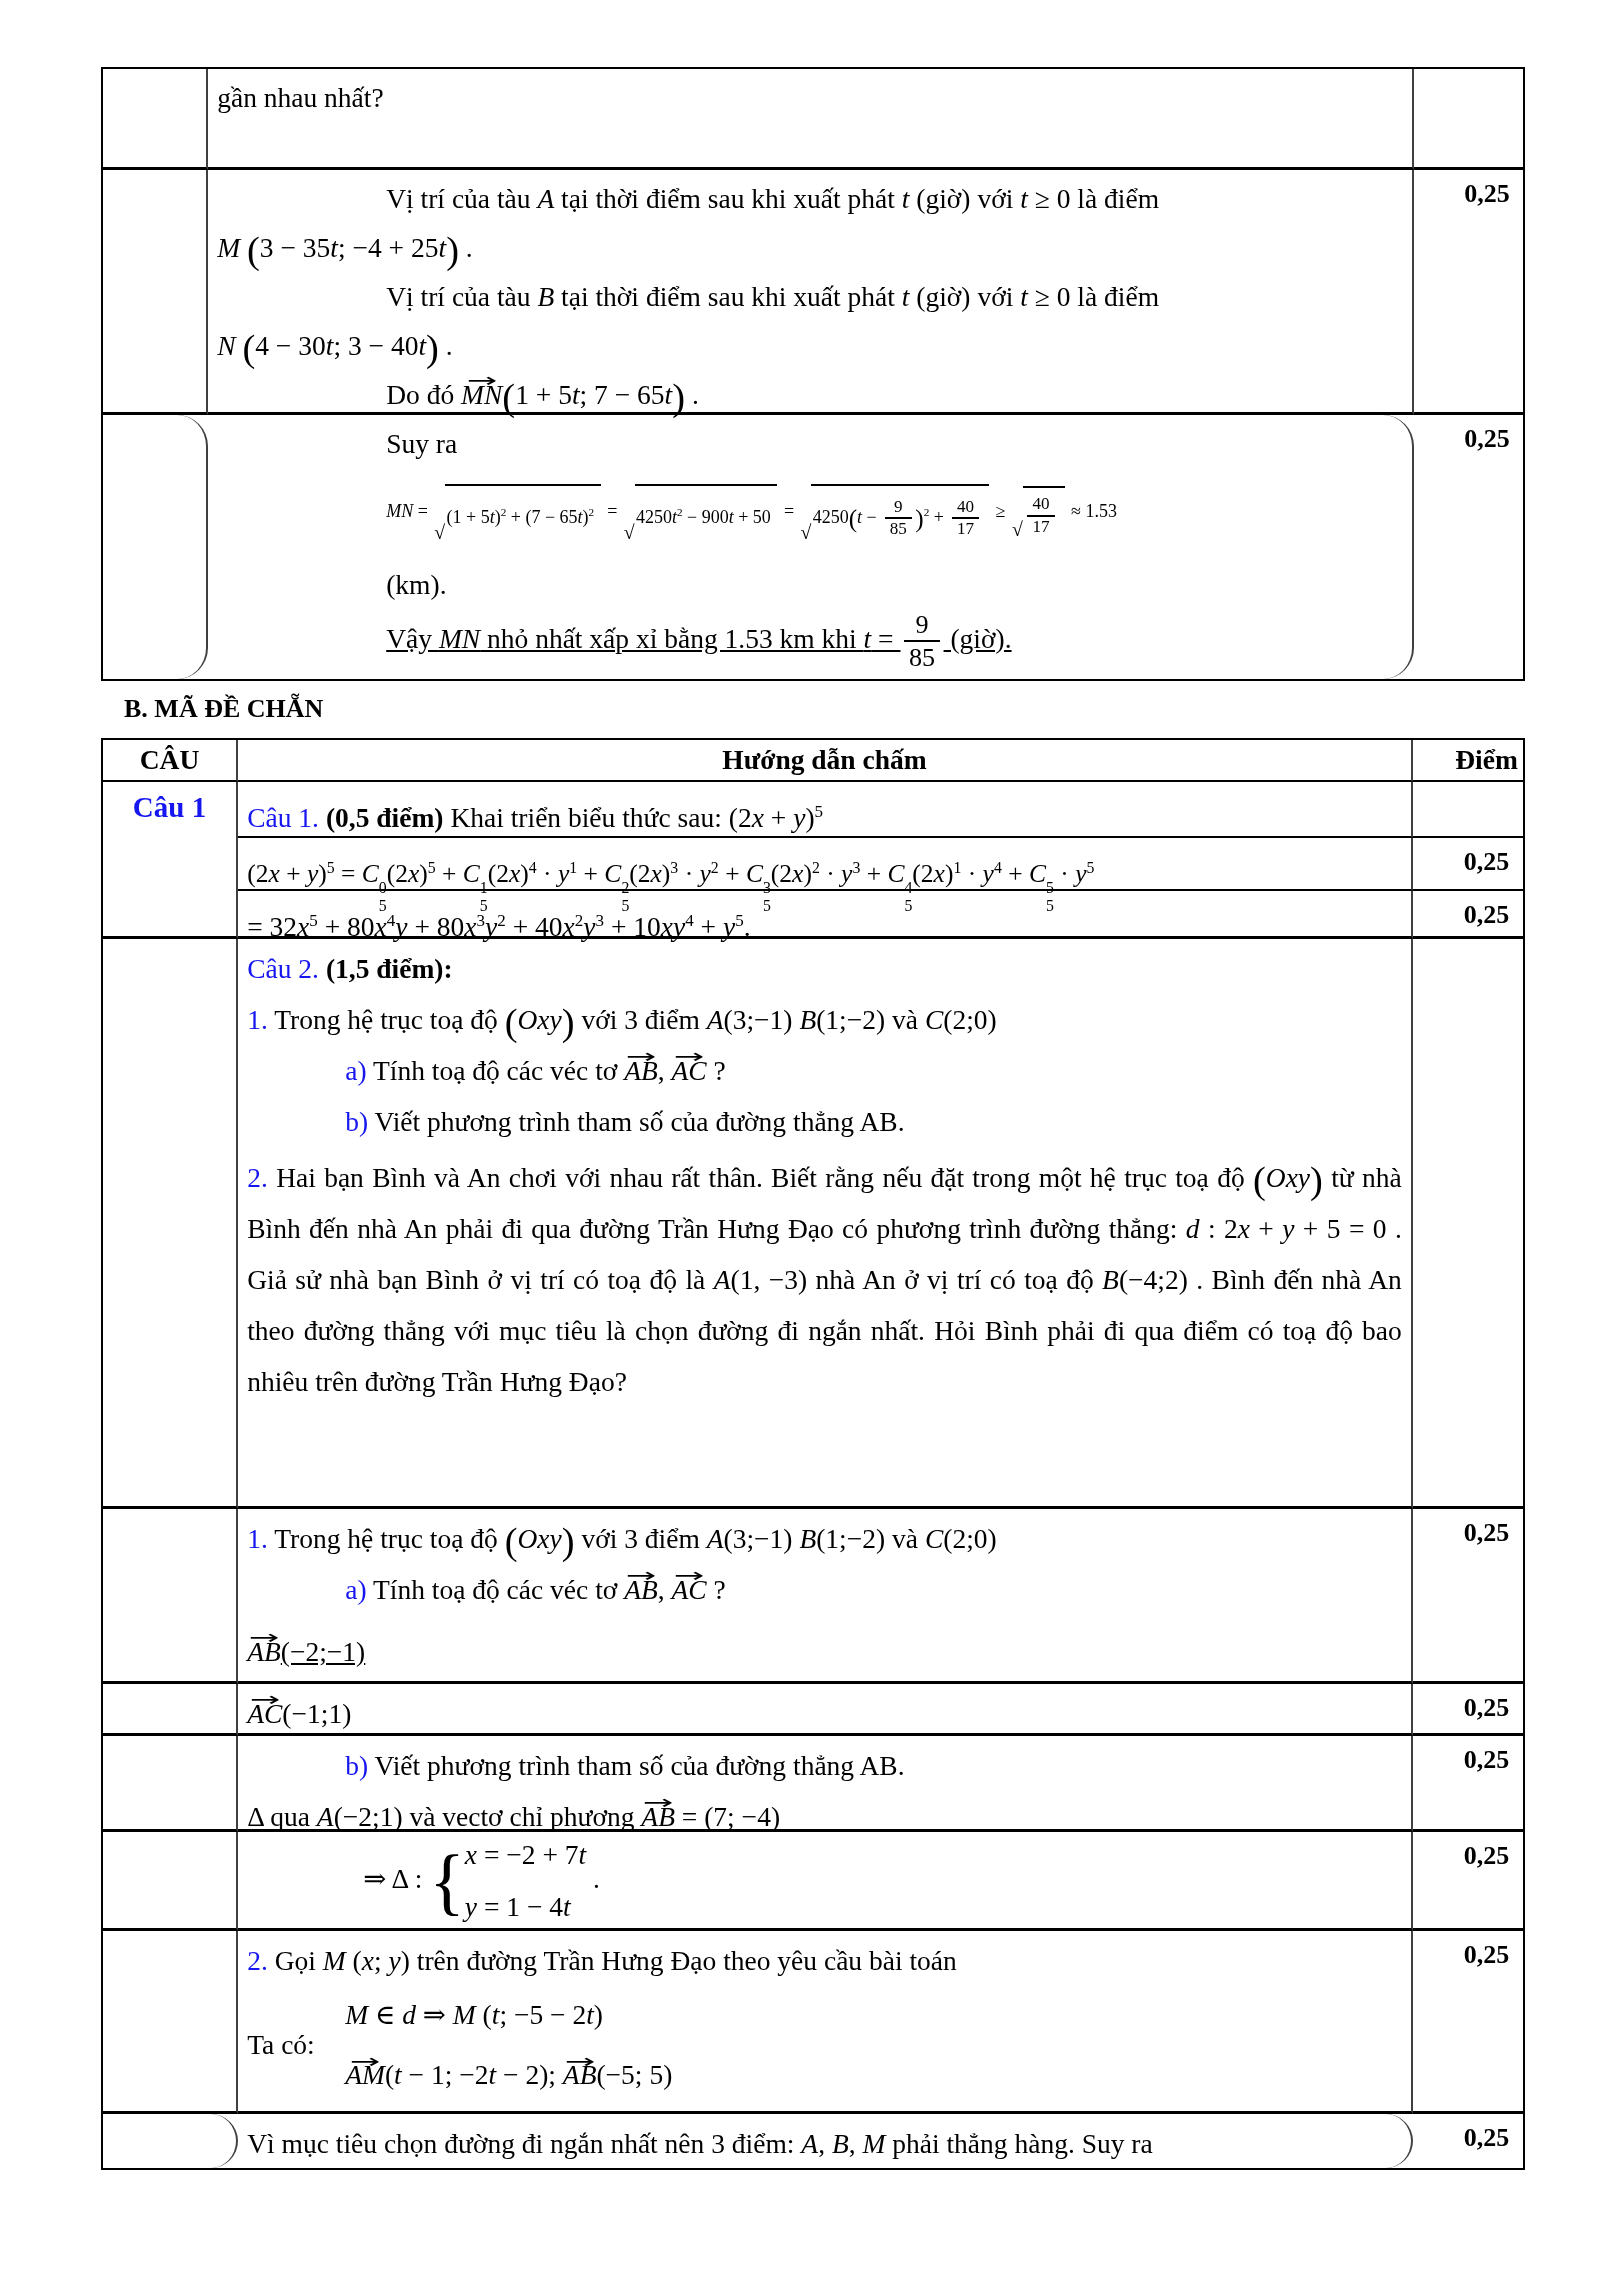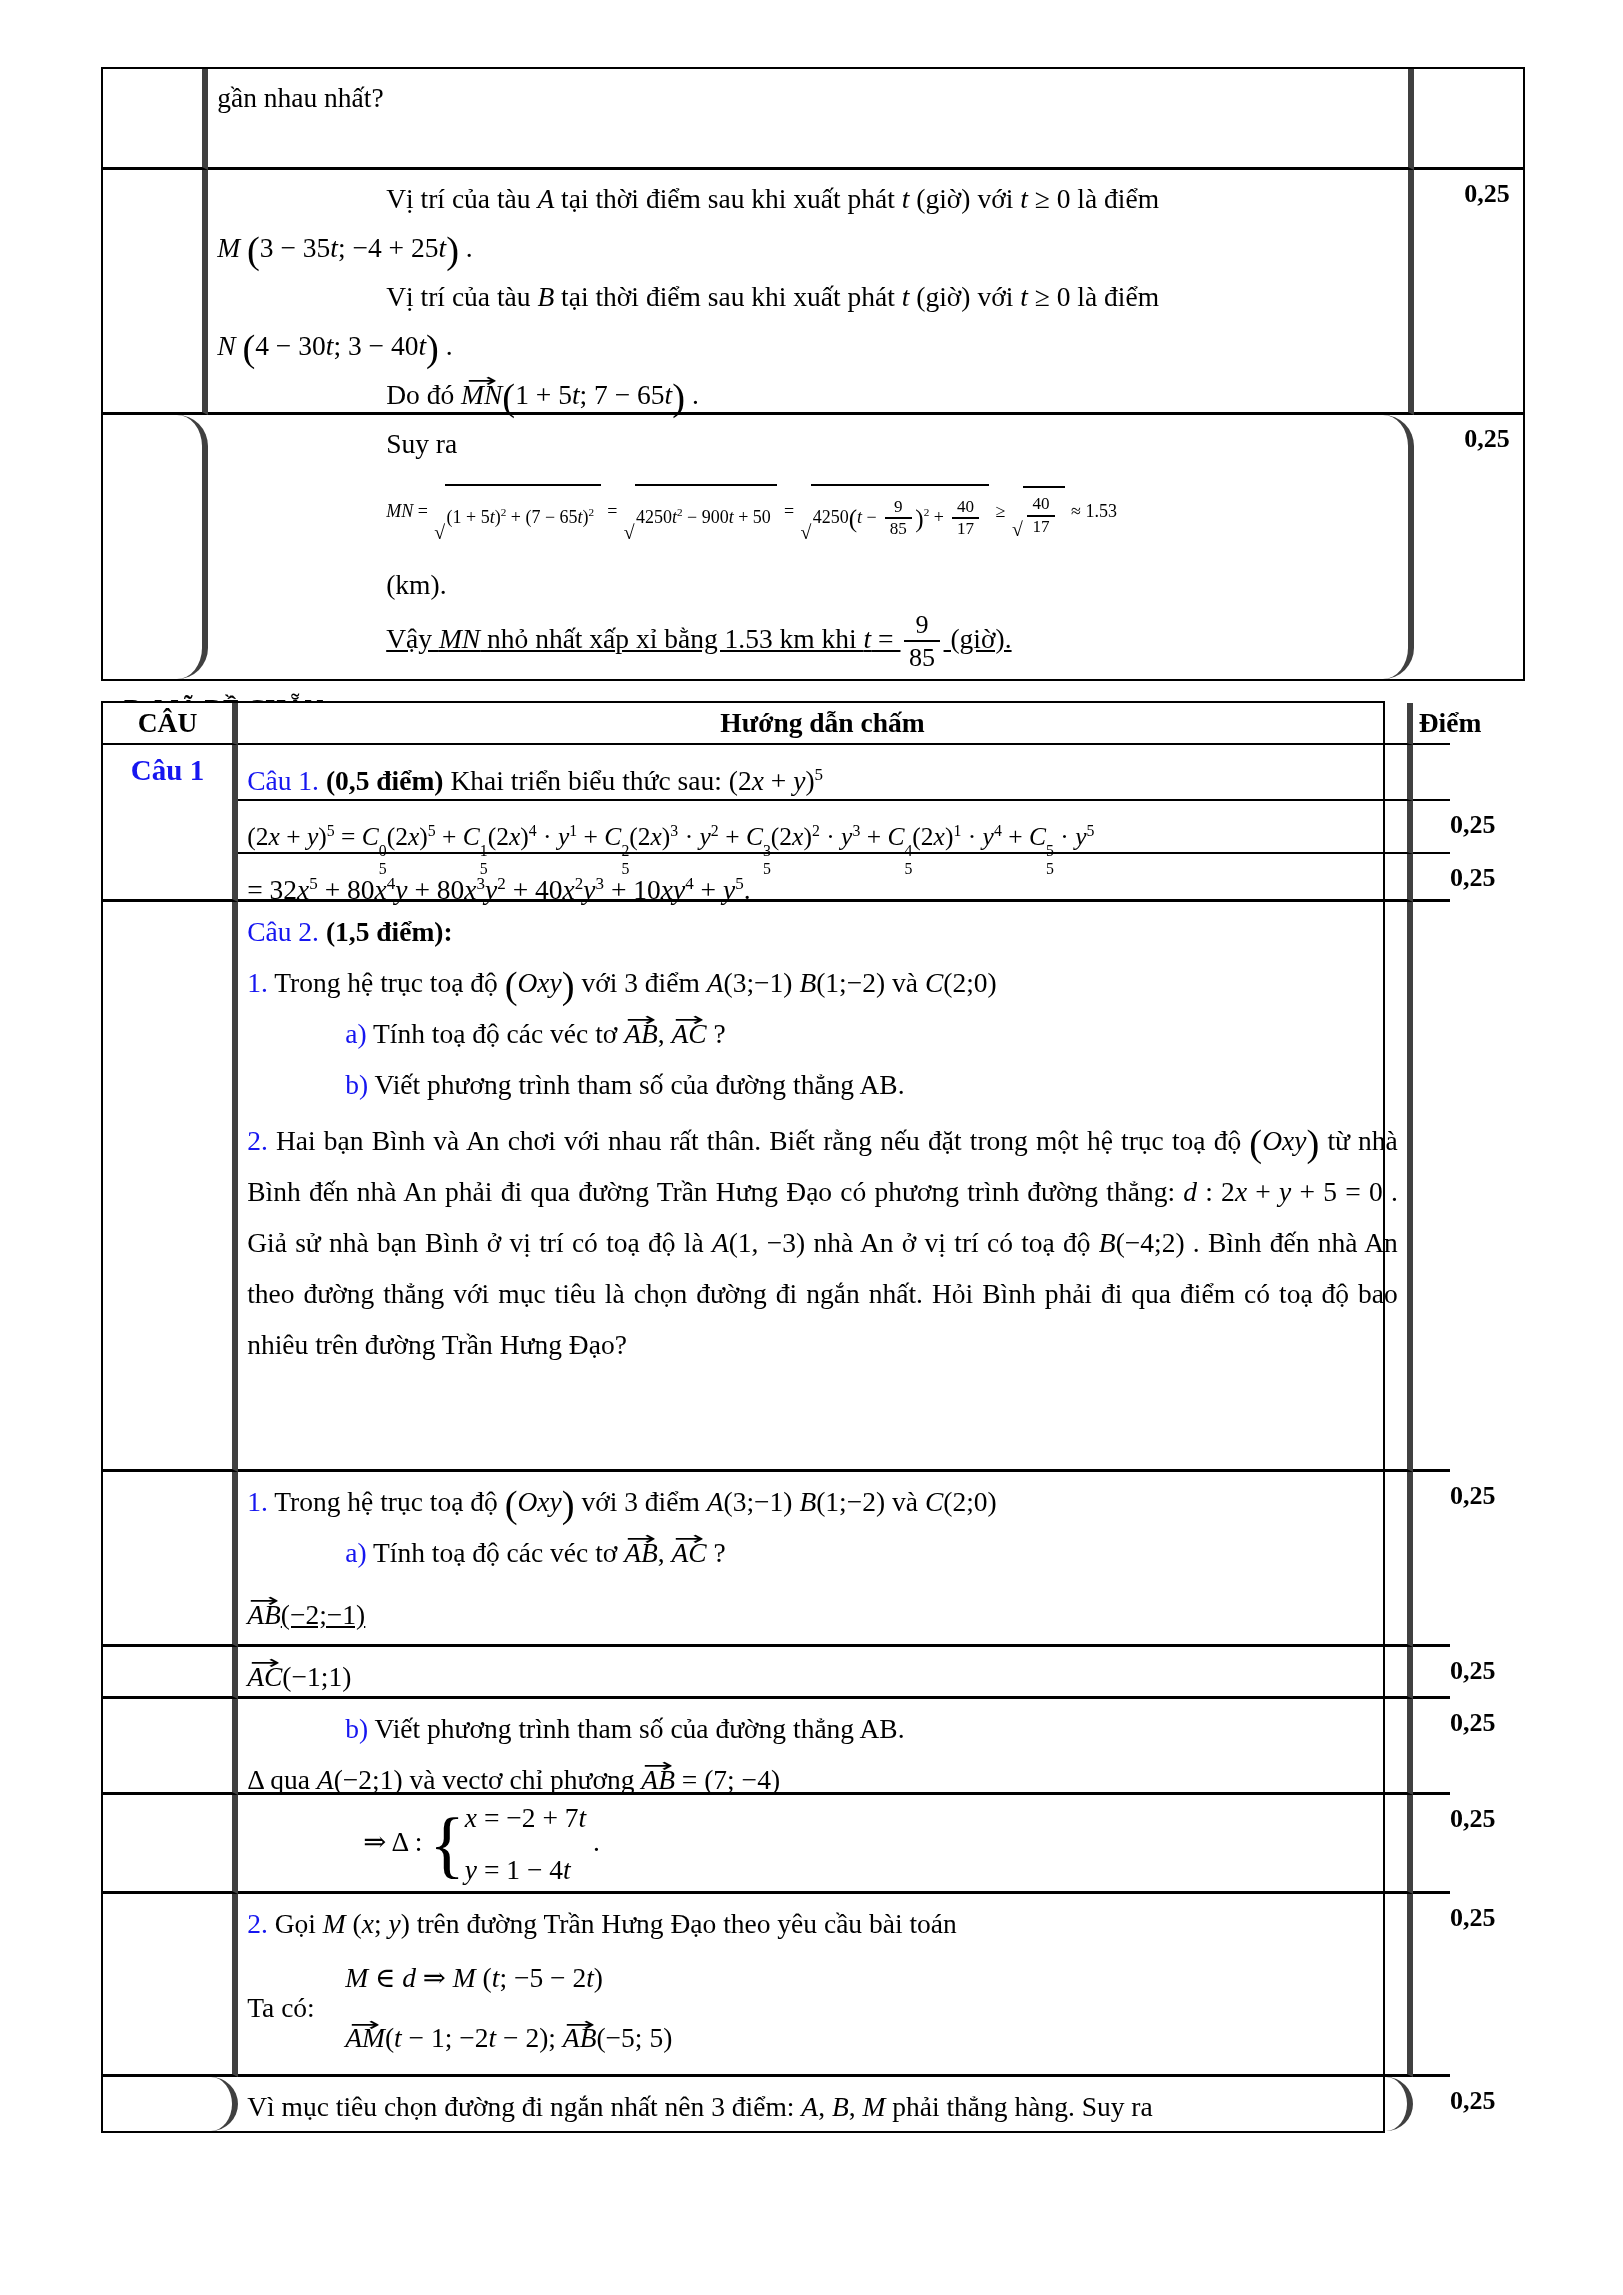--- a/index.html
+++ b/index.html
@@ -19,26 +19,26 @@
     border:2.6px solid #000;
     background:#fff;
     box-sizing:border-box;
   }
   .tbl-top{
     left:101px;top:67px;width:1424px;height:614px;
     grid-template-columns:105px 1206px 1fr;
     grid-template-rows:101px 245px 1fr;
   }
   .tbl-main{
-    left:101px;top:701px;width:1284px;height:1432px;
+    left:101px;top:738px;width:1424px;height:1432px;
     grid-template-columns:135px 1175px 1fr;
     grid-template-rows:42px 56px 53px 48px 570px 175px 52px 96px 99px 183px 1fr;
   }
   .c{
-    border-right:6px solid #404040;
+    border-right:2px solid #404040;
     border-bottom:2px solid #000;
     box-sizing:border-box;
     min-width:0;min-height:0;
     position:relative;
   }
   .c.lc{border-right:none;padding-left:37px;}
   .c.lr{border-bottom:none;border-radius:31px;}
   .c.hb{border-bottom-width:3.3px;}
   .c-main{padding:3.9px 9.2px 0 9.2px;overflow:visible;}
   .c-pt{text-align:center;padding-top:9.2px;font-weight:bold;font-size:26px;}

